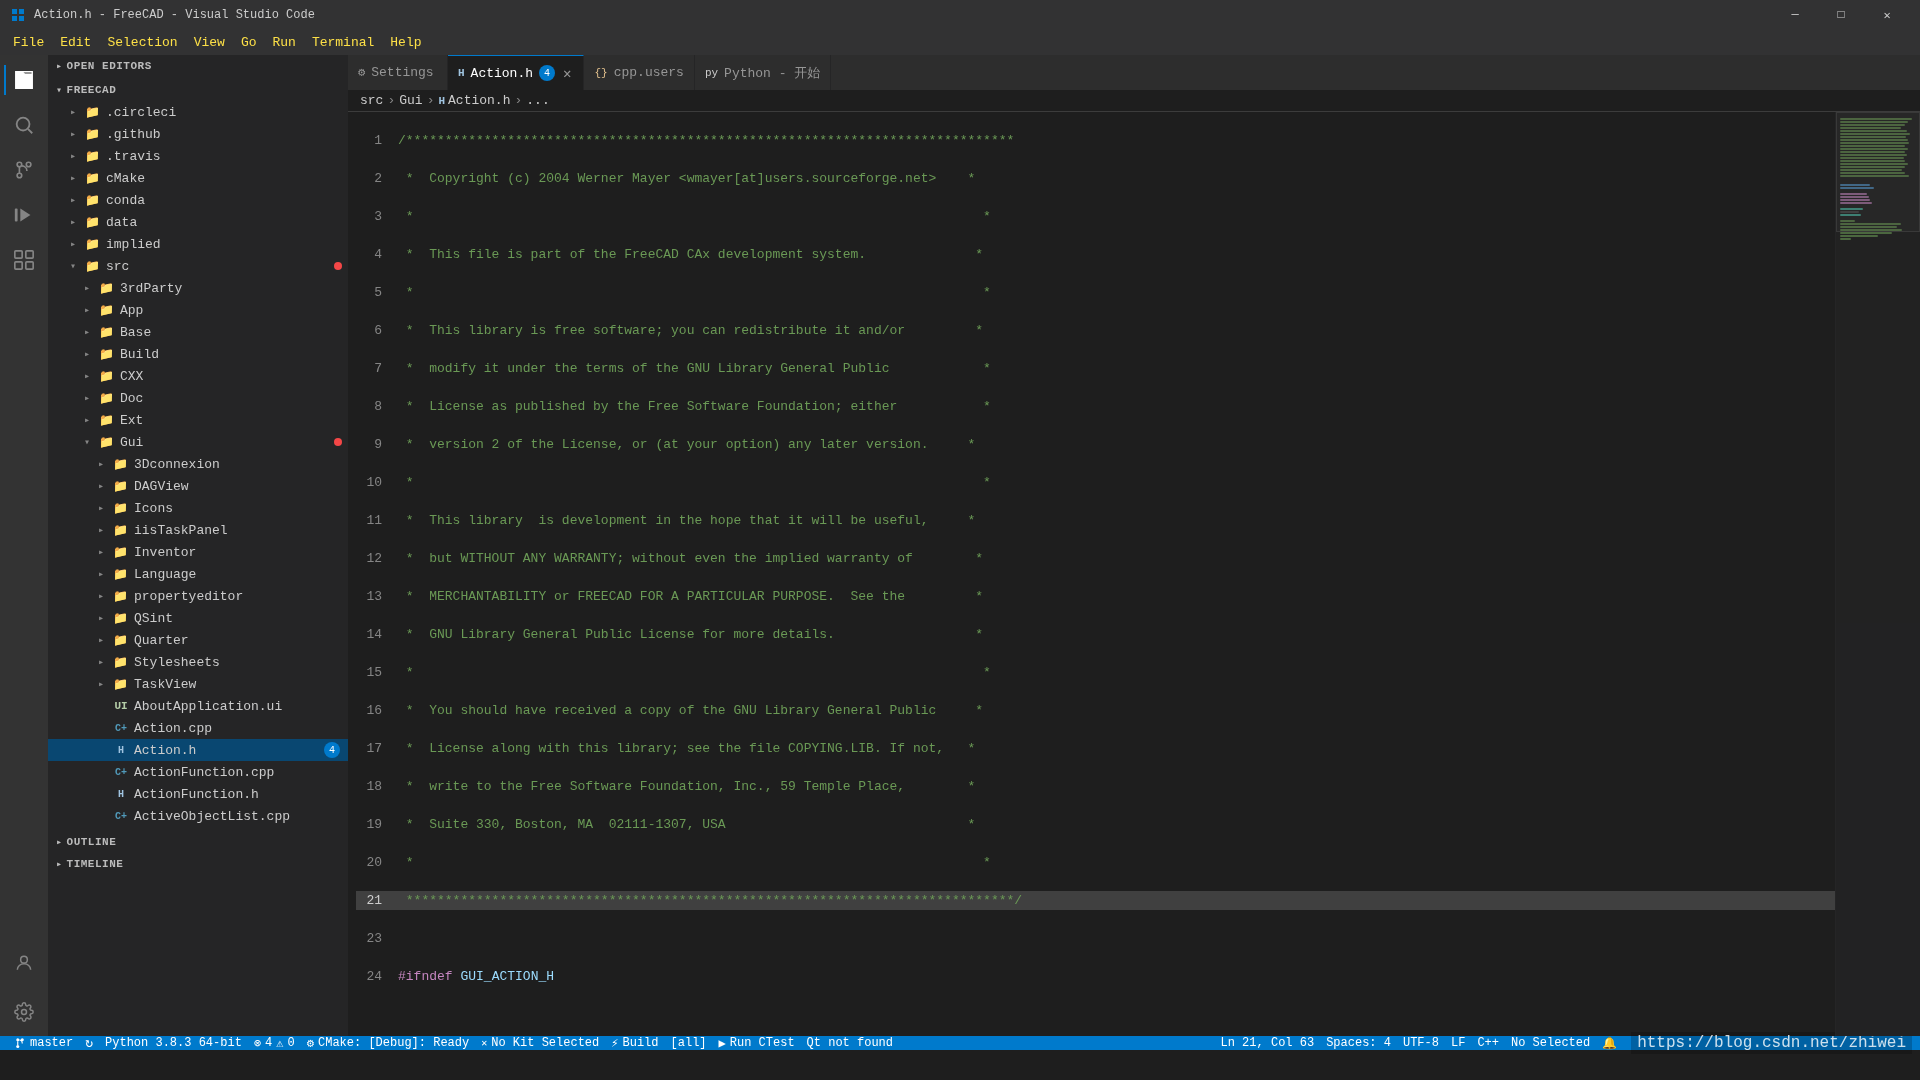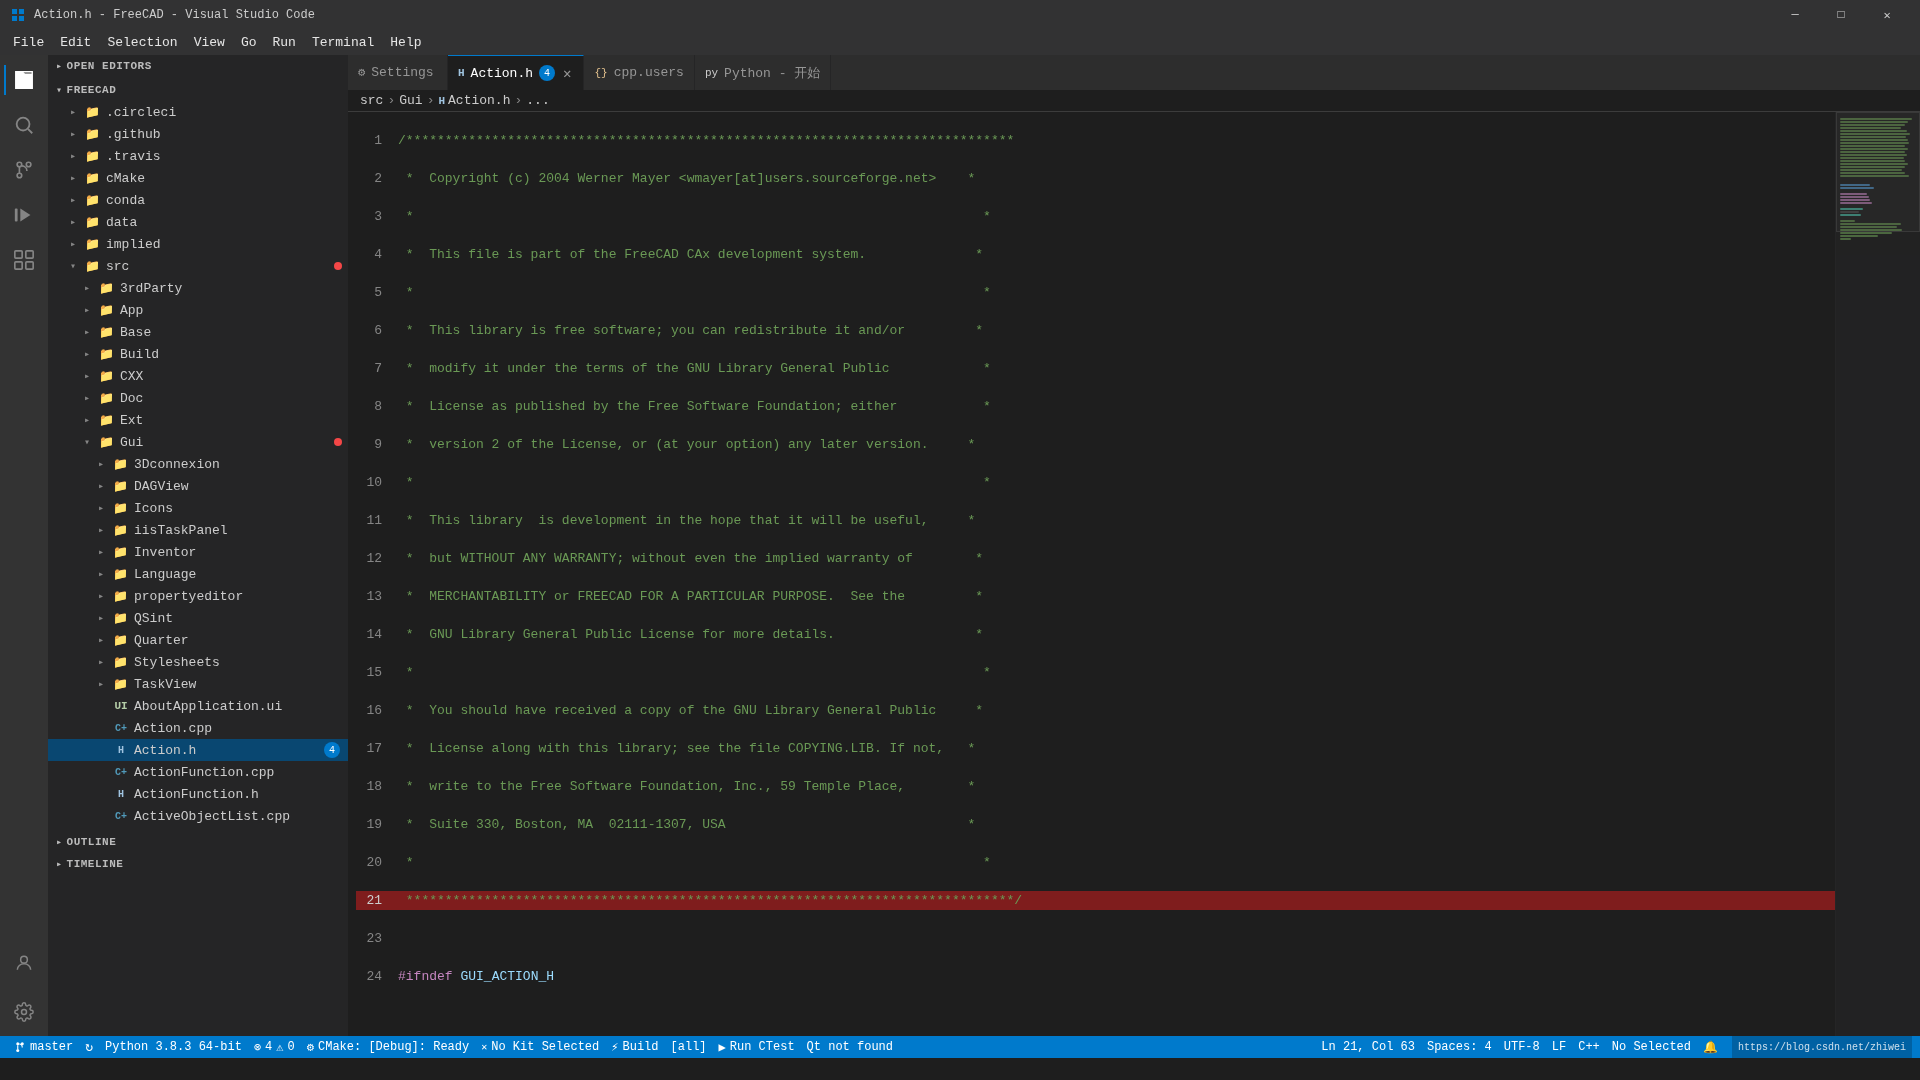--- a/index.html
+++ b/index.html
@@ -61,21 +61,21 @@
     #menu-bar {
       display: flex;
       align-items: center;
       background: #323233;
       height: 25px;
       padding: 0 5px;
     }
     .menu-item {
       padding: 2px 8px;
       font-size: 13px;
-      color: #e5e5e5;
+      color: #fde047;
       cursor: pointer;
     }
 
     
     #main {
       display: flex;
       height: calc(1080px - 30px - 25px - 22px - 22px);
     }
 
     
@@ -282,21 +282,21 @@
       white-space: pre;
     }
 
     
     .c-comment { color: #6a9955; }
     .c-include { color: #c586c0; }
     .c-macro { color: #9cdcfe; }
 
     
     .current-line {
-      background: #7f1d1d;
+      background: #404040;
       display: block;
     }
 
     
     #minimap {
       width: 85px;
       background: #1e1e1e;
       border-left: 1px solid #252526;
       overflow: hidden;
       flex-shrink: 0;
@@ -327,21 +327,21 @@
       height: 120px;
       background: rgba(121, 121, 121, 0.1);
       border: 1px solid rgba(121, 121, 121, 0.4);
     }
 
     
     #status-bar {
       display: flex;
       align-items: center;
       background: #007acc;
-      height: 22px;
+      height: 14px;
       padding: 0 8px;
       font-size: 12px;
       color: white;
       flex-shrink: 0;
     }
     .status-item {
       display: flex;
       align-items: center;
       gap: 4px;
       padding: 0 6px;
@@ -867,15 +867,15 @@
     <span>C++</span>
   </div>
   <div class="status-item">
     <span>No Selected</span>
   </div>
   <div class="status-item">
     <span>🔔</span>
   </div>
 
   <div style="margin-left: 8px; background: rgba(0,0,0,0.2); padding: 0 6px; display:flex;align-items:center;height:22px;">
-    <span style="font-size:10px;color:rgba(255,255,255,0.8);">https://blog.csdn.net/zhiwei</span>
+    <span style="font-size:16px;color:rgba(255,255,255,0.8);">https://blog.csdn.net/zhiwei</span>
   </div>
 </div>
 
 </body></html>

